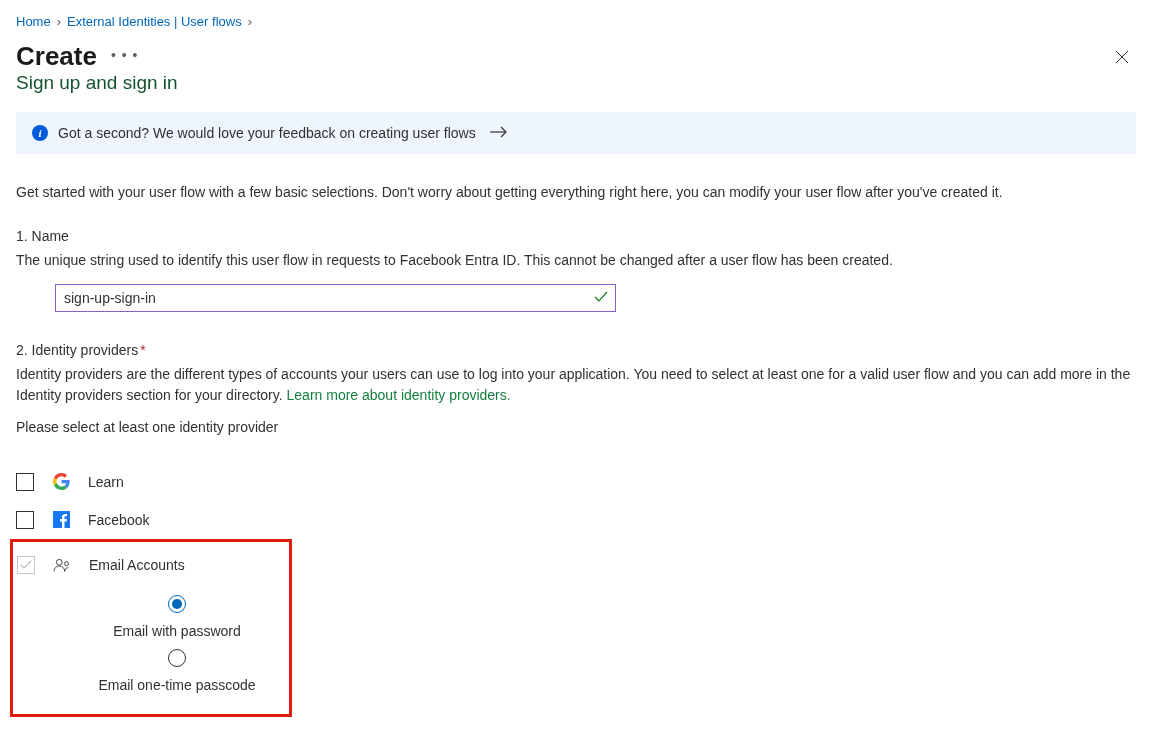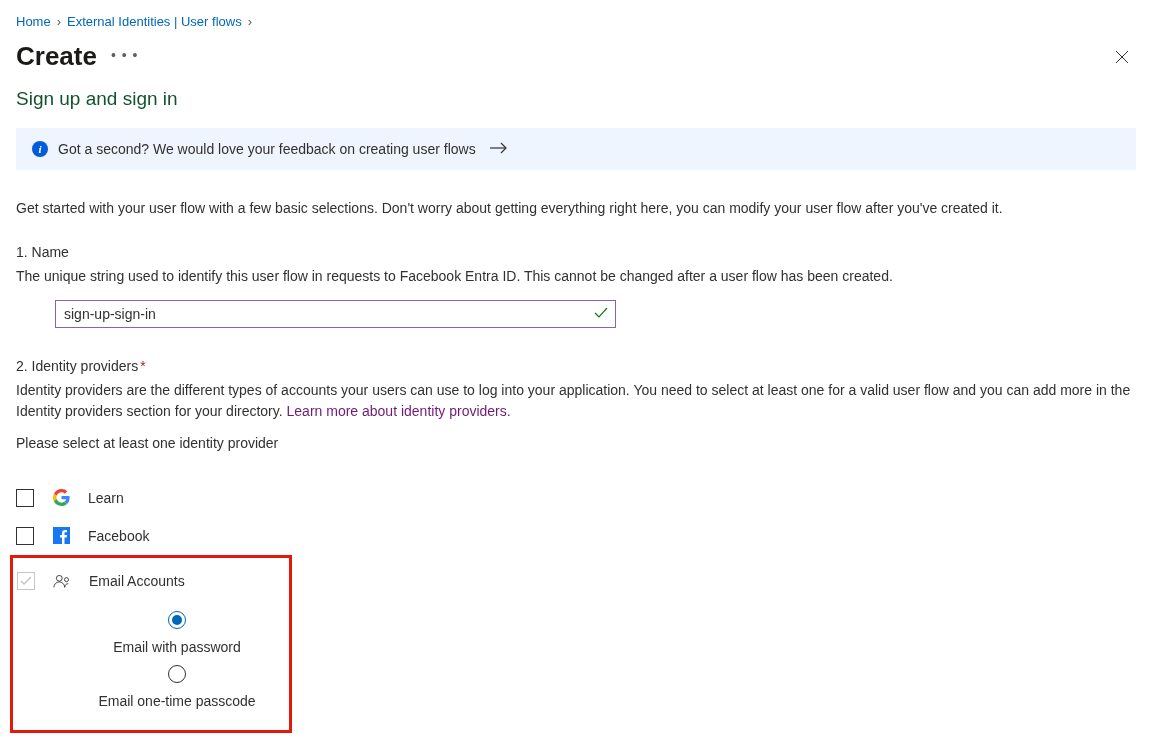--- a/index.html
+++ b/index.html
@@ -17,21 +17,21 @@
       gap: 6px;
       font-size: 13px;
       margin-bottom: 12px;
     }
     .breadcrumb a { color: #0067b8; text-decoration: none; cursor: pointer; }
     .breadcrumb .chev { color: #605e5c; }
     .title-row {
       display: flex;
       align-items: center;
       justify-content: space-between;
-      margin-bottom: 16px;
+      margin-bottom: 0;
     }
     .title-left { display: flex; align-items: center; gap: 14px; }
     h1 { font-size: 26px; font-weight: 600; color: #1b1a19; }
     .more-icon { color: #605e5c; letter-spacing: 1px; cursor: pointer; font-size: 14px; position: relative; top: -2px;}
     .close-btn {
       background: none; border: none; cursor: pointer;
       width: 28px; height: 28px; font-size: 18px; color: #323130;
       display: flex; align-items: center; justify-content: center;
     }
     .subtitle { font-size: 19px; color: #14532d; margin-bottom: 18px; }
@@ -47,21 +47,21 @@
     .banner .info-icon {
       width: 16px; height: 16px; background: #015cda; border-radius: 50%;
       color: #fff; font-weight: 700; display: flex; align-items: center; justify-content: center;
       font-size: 11px; font-style: italic; font-family: Georgia, serif;
       flex-shrink: 0;
     }
     .banner .arrow { margin-left: 4px; font-size: 16px; }
     .intro { margin-bottom: 28px; font-size: 14px; color: #323130; }
     .section-label { font-size: 14px; margin-bottom: 6px; }
     .section-desc { font-size: 14px; color: #323130; margin-bottom: 14px; line-height: 1.45; }
-    .section-desc a { color: #701a75; text-decoration: none; }
+    .section-desc a { color: #15803d; text-decoration: none; }
     .req { color: #a4262c; margin-left: 2px; }
     .input-wrap {
       position: relative; width: 600px; margin-bottom: 30px; padding-left: 39px;
     }
     .text-input {
       width: 100%; height: 28px;
       border: 1px solid #8661c5;
       padding: 3px 30px 3px 8px;
       font-size: 14px; color: #323130;
       font-family: inherit;

